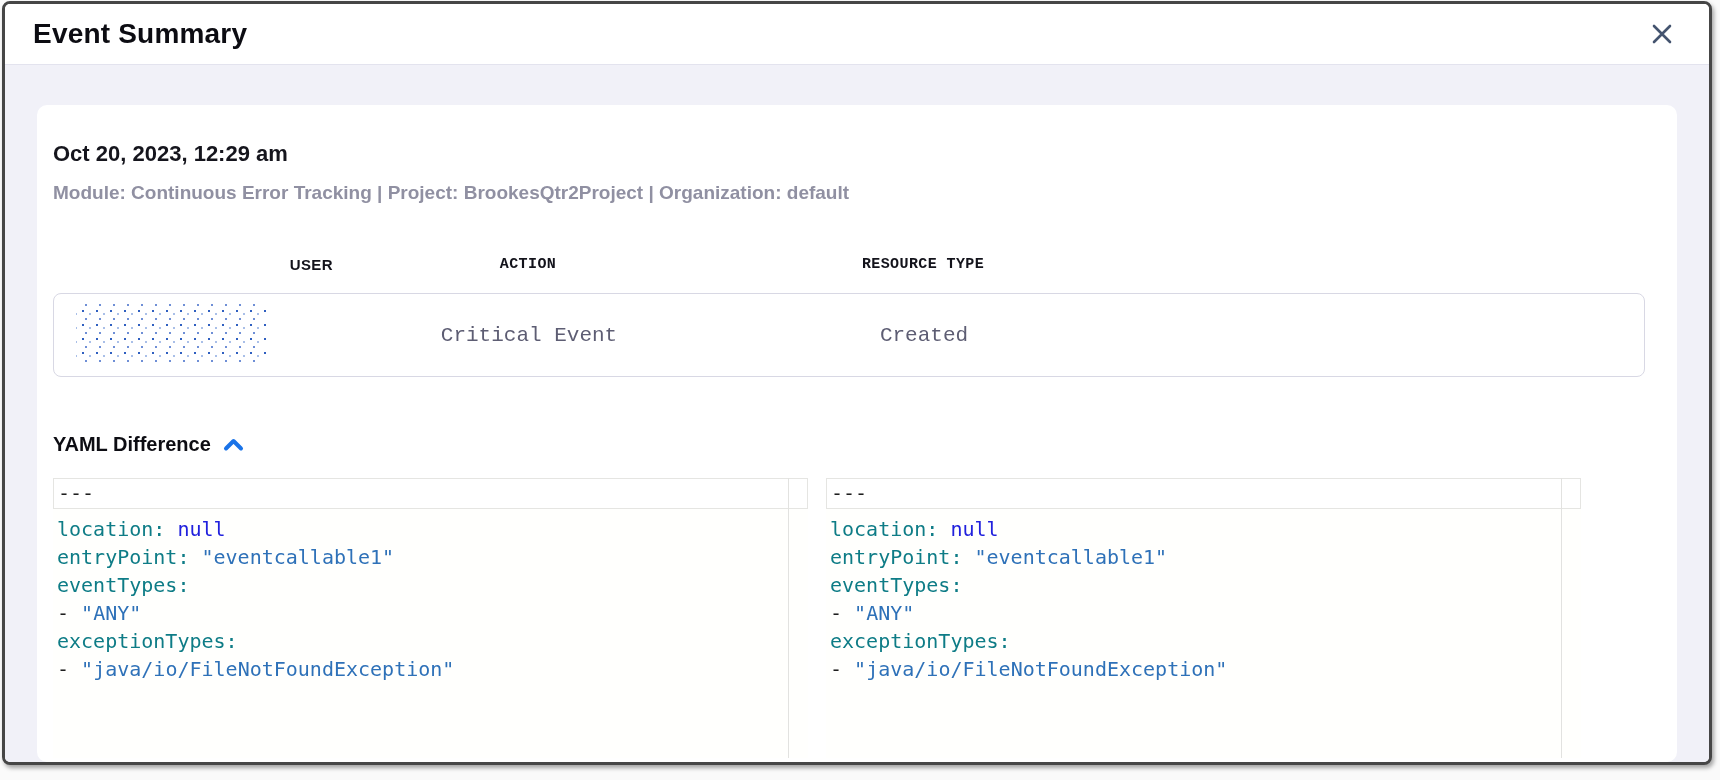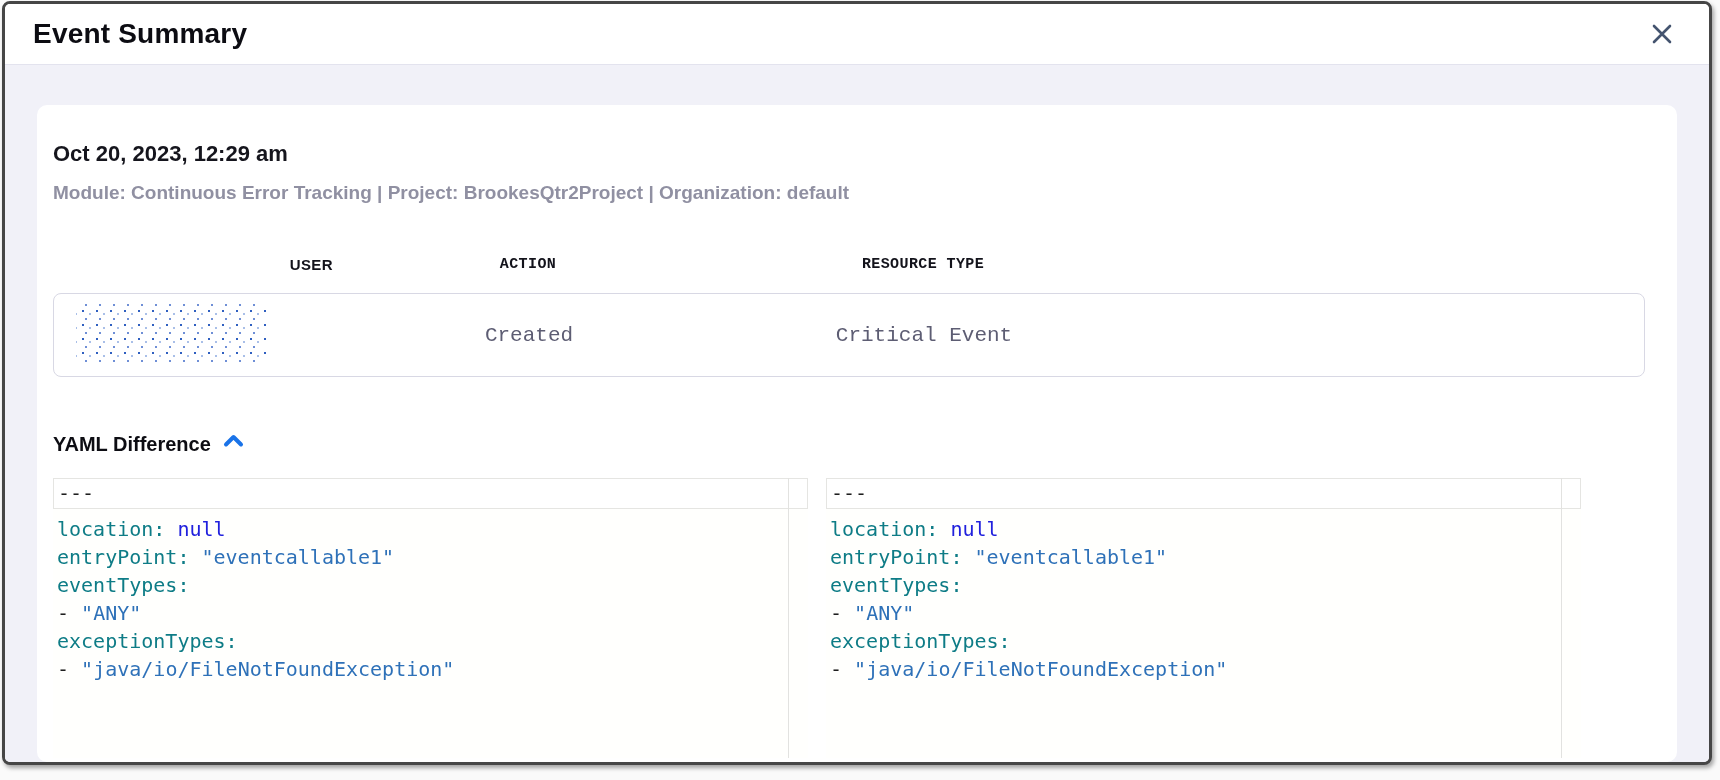--- a/index.html
+++ b/index.html
@@ -77,21 +77,21 @@
     background-image:
       radial-gradient(circle, #2f5fc0 1.4px, transparent 1.5px),
       radial-gradient(circle, #a9bfe8 1.4px, transparent 1.5px),
       radial-gradient(circle, #6f8fd6 1.3px, transparent 1.4px);
     background-size: 14px 14px, 14px 14px, 14px 14px;
     background-position: 0 0, 7px 3px, 3px 8px;
   }
   
   .yaml-toggle {
     margin-top: 56px;
-    display: inline-flex; align-items: flex-start; gap: 12px;
+    display: inline-flex; align-items: center; gap: 12px;
     cursor: pointer;
   }
   .yaml-label { font-size: 20px; font-weight: 700; color: #0d0d13; }
   .diff-wrap {
     margin-top: 22px;
     margin-right: 64px;
     display: flex; gap: 18px;
     height: 280px;
   }
   .panel {
@@ -143,22 +143,22 @@
       <div class="tgrid thead">
         <div class="th">USER</div>
         <div class="th center">ACTION</div>
         <div class="th center">RESOURCE TYPE</div>
       </div>
 
       <div class="tgrid trow">
         <div class="td">
           <div class="redacted-user"></div>
         </div>
+        <div class="td center">Critical Event</div>
         <div class="td center">Created</div>
-        <div class="td center">Critical Event</div>
       </div>
 
       <div class="yaml-toggle">
         <span class="yaml-label">YAML Difference</span>
         <svg width="21" height="15" viewBox="0 0 21 15" fill="none">
           <path d="M3 11.5 L10.5 4 L18 11.5" stroke="#1a73e8" stroke-width="4" stroke-linecap="round" stroke-linejoin="round"></path>
         </svg>
       </div>
 
       <div class="diff-wrap">

